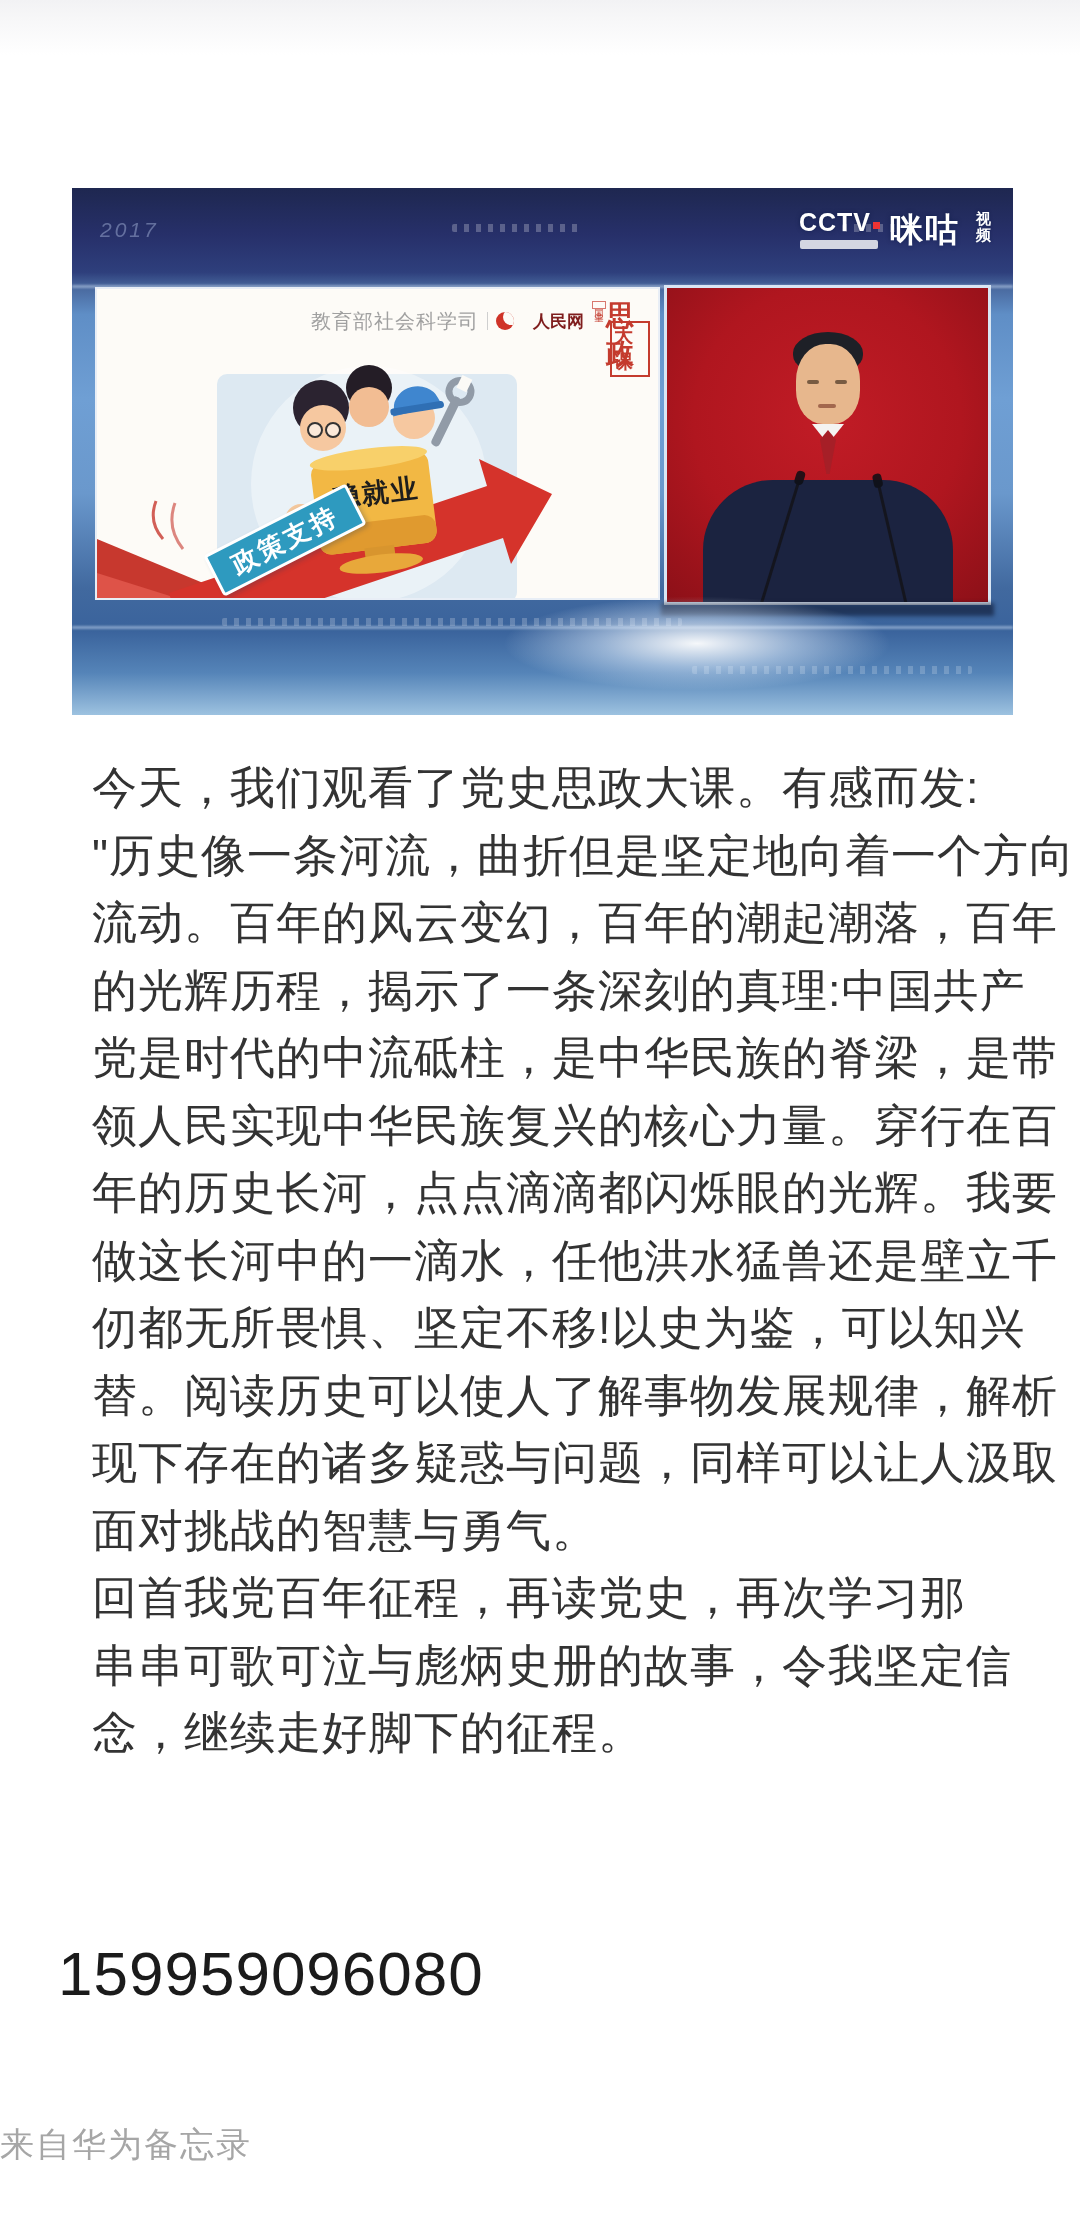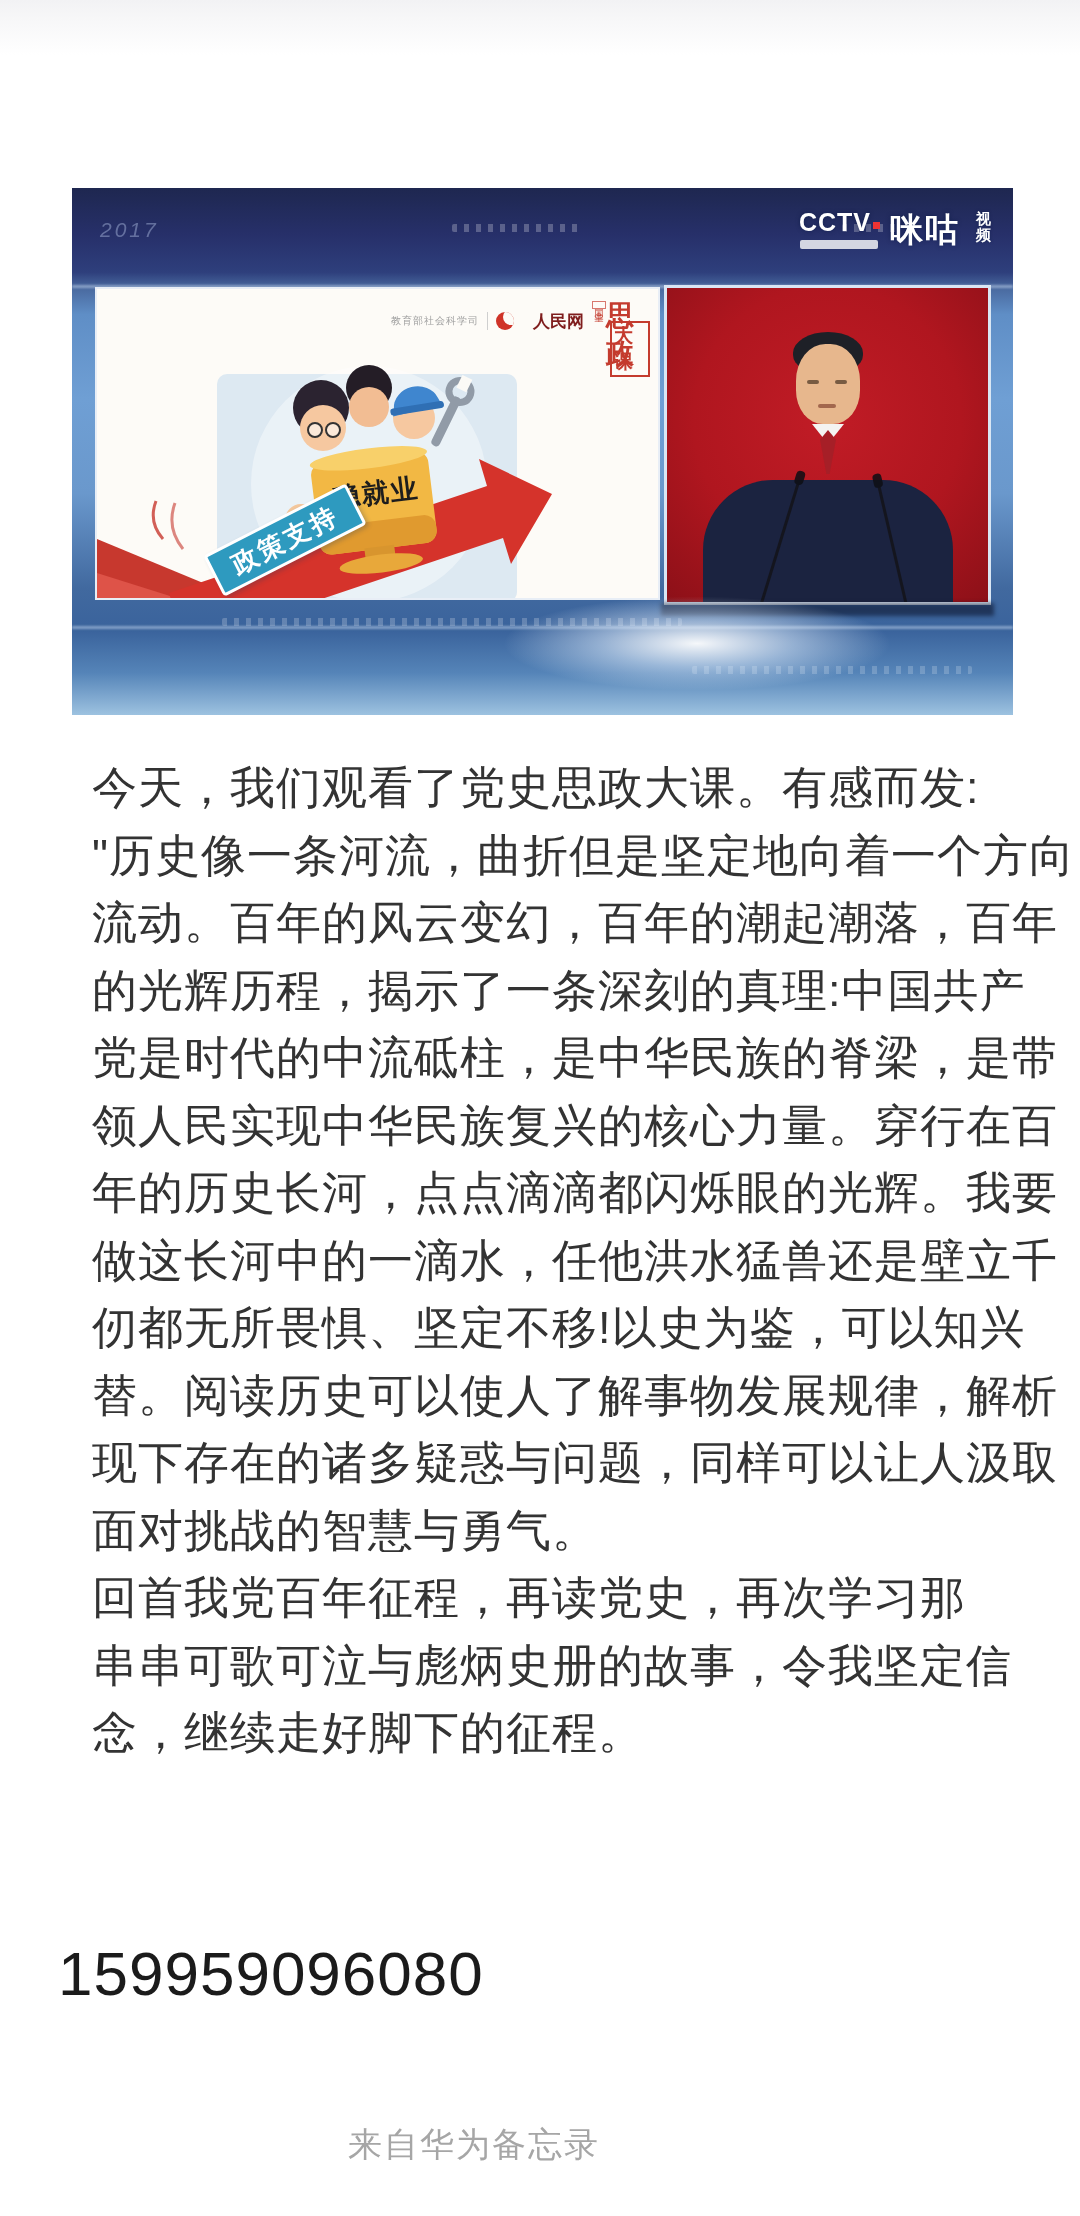--- a/index.html
+++ b/index.html
@@ -26,21 +26,21 @@
   .cctv-dot { position:relative; top:-2px; display:inline-block; width:7px; height:7px; background:#e33; margin-left:2px; }
   .cctv-bar { width:78px; height:9px; background:rgba(255,255,255,.8); border-radius:2px; }
   .migu-block { display:flex; align-items:flex-start; gap:16px; }
   .migu-text { color:#fff; font-weight:bold; font-size:33px; letter-spacing:2px; text-shadow:0 0 4px rgba(0,20,60,.5); }
   .migu-small { display:flex; flex-direction:column; color:#fff; font-size:15px; line-height:16px; font-weight:bold; margin-top:3px; text-shadow:0 0 3px rgba(0,20,60,.5); }
 
   
   .slide-panel { position:absolute; left:23px; top:99px; width:565px; height:313px;
     background:#fdfbf7; border:2px solid #e8eef6; overflow:hidden; }
   .slide-header { position:absolute; right:8px; top:8px; display:flex; align-items:center; gap:8px; }
-  .slide-header-text { color:#a0a0a0; font-size:10px; letter-spacing:1px; }
+  .slide-header-text { color:#a0a0a0; font-size:20px; letter-spacing:1px; }
   .slide-divider { width:1px; height:18px; background:#cfcfcf; }
   .pd-logo { display:flex; align-items:center; gap:3px; }
   .pd-crescent { position:relative; width:18px; height:18px; border-radius:50%; background:#cf3328; overflow:hidden; }
   .pd-crescent::after { content:""; position:absolute; left:7px; top:-3px; width:16px; height:16px; border-radius:50%; background:#fdfbf7; }
   .pd-text { color:#7f1d1d; font-weight:bold; font-size:17px;margin-left:16px; }
   .stamp { position:relative; width:58px; height:48px; color:#c43b2e; }
   .stamp-side { position:absolute; left:0; top:4px; writing-mode:vertical-rl; font-size:9px; line-height:10px; letter-spacing:1px; border:1px solid #d8786e; padding:1px; color:#c43b2e; }
   .stamp-big-top { position:absolute; left:14px; top:0; font-size:28px; font-weight:bold; letter-spacing:1px; }
   .stamp-big-bottom { position:absolute; left:18px; top:24px; font-size:19px; font-weight:bold; border:2px solid #c43b2e; padding:0 2px; }
 
@@ -73,21 +73,21 @@
 
   .flare { position:absolute; left:430px; top:408px; width:390px; height:95px;
     background:radial-gradient(ellipse at center,rgba(255,255,255,.95) 0%,rgba(230,242,255,.5) 35%,rgba(230,242,255,0) 70%); }
 
   
   .note-body { position:absolute; left:60px; top:754px; width:1005px;
     font-size:45px; line-height:67.5px; color:#333; letter-spacing:1px; white-space:pre-line;margin-left:32px; }
   .signature-name { position:absolute; left:60px; top:1834px; font-size:56px; color:#1b1b1b; letter-spacing:2px; }
   .signature-id { position:absolute; left:58px; top:1938px; font-size:62px; color:#1b1b1b; letter-spacing:1px; }
 
-  .footer-source { position:absolute; left:0; top:2122px; width:948px; text-align:center;
+  .footer-source { position:absolute; left:0; top:2122px; width:948px; text-align:left;
     font-size:34px; color:#a6a6a6; letter-spacing:2px; }
 </style>
 </head>
 <body>
 
 <div class="page">
 
   <div class="top-strip"></div>
 
   <div class="video-frame">

